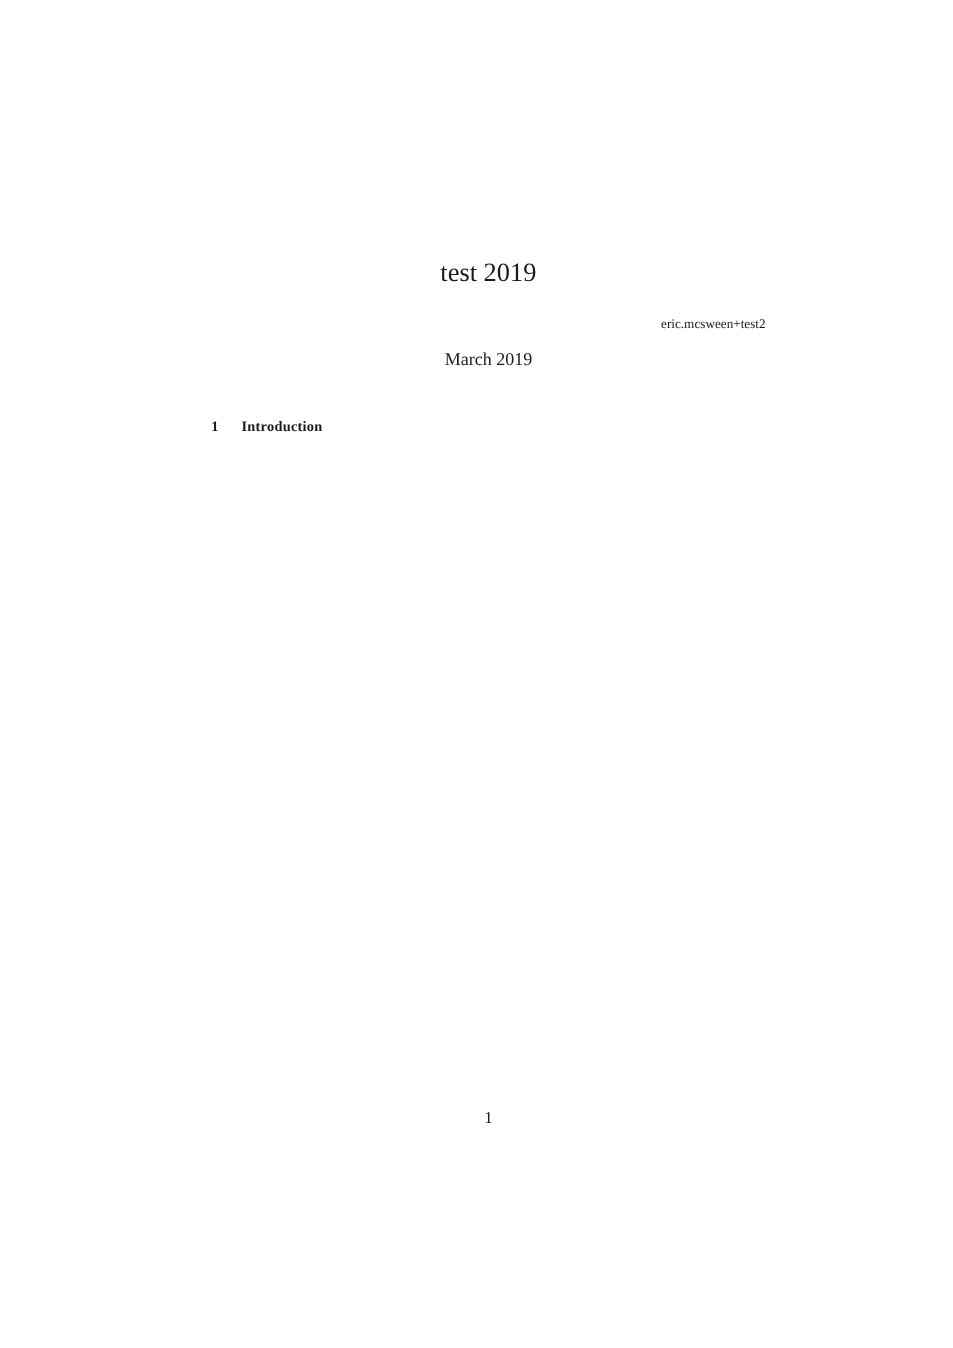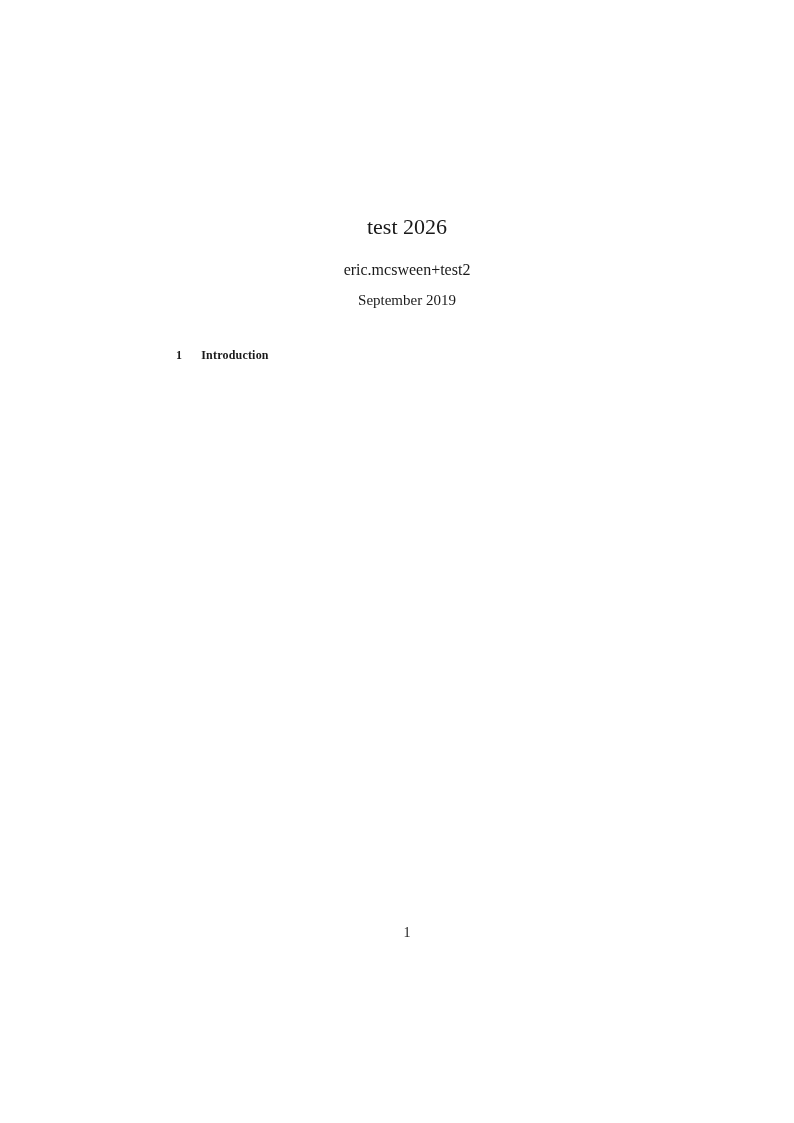--- a/index.html
+++ b/index.html
@@ -24,22 +24,23 @@
       text-align: center;
       white-space: nowrap;
     }
     .doc-title {
       top: 214px;
       font-size: 22px;
       line-height: 26px;
     }
     .doc-author {
       top: 261px;
-      font-size: 16px;
+      font-size: 11px;
       line-height: 18px;
+      text-align: right;
     }
     .doc-date {
       top: 291px;
       font-size: 15px;
       line-height: 18px;
     }
     .section-heading {
       position: absolute;
       left: 176px;
       top: 343px;
@@ -60,25 +61,25 @@
       text-align: center;
       font-size: 14px;
       line-height: 17px;
     }
   </style>
 </head>
 <body>
 
 <div class="page">
 
-  <div class="titleblock-line doc-title">test 2026</div>
+  <div class="titleblock-line doc-title">test 2019</div>
 
   <div class="titleblock-line doc-author">eric.mcsween+test2</div>
 
-  <div class="titleblock-line doc-date">September 2019</div>
+  <div class="titleblock-line doc-date">March 2019</div>
 
   <div class="section-heading">
     <span class="section-number">1</span><span>Introduction</span>
   </div>
 
   <div class="page-footer">1</div>
 
 </div>
 
 </body></html>

